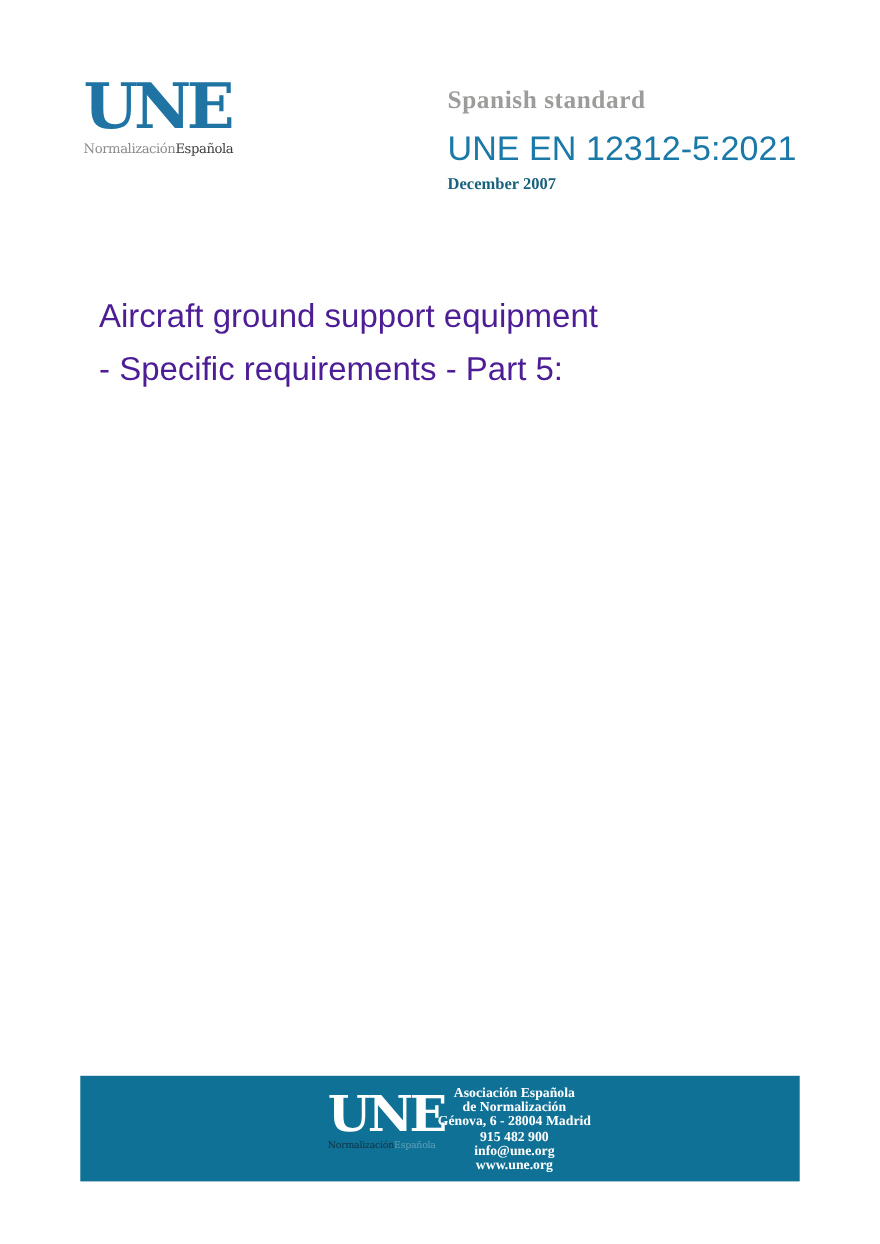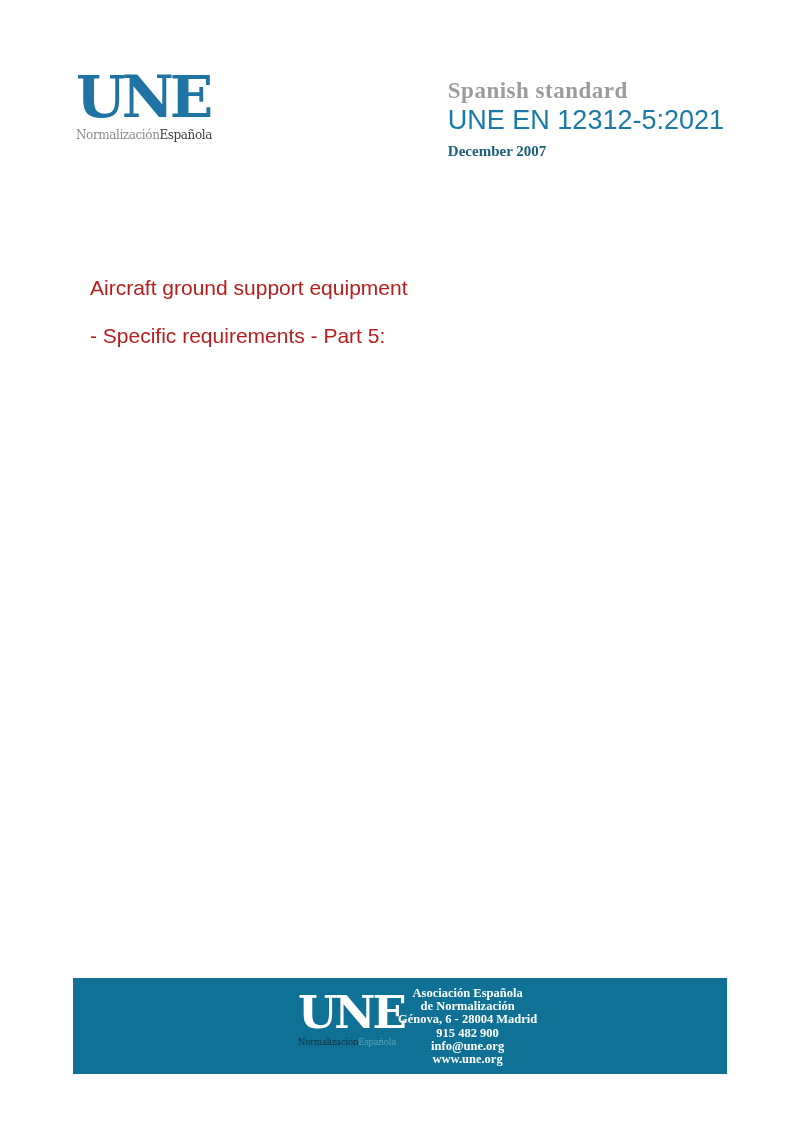--- a/index.html
+++ b/index.html
@@ -25,32 +25,32 @@
   .tag-secondary { color:#3E3D40; }
 
   
   .header-right { position:absolute; right:76px; top:78px; text-align:left; }
   .standard-type {
     font-family:"Liberation Serif", serif; font-weight:bold;
     font-size:23px; letter-spacing:0.5px; color:#9C9C9B; line-height:1.1;
   }
   .standard-code {
     font-family:"Liberation Sans", sans-serif;
-    font-size:27px; color:#1B79A8; line-height:1.15; margin-top:2px;
+    font-size:31px; color:#1B79A8; line-height:1.15; margin-top:14px;
   }
   .standard-date {
     font-family:"Liberation Serif", serif; font-weight:bold;
     font-size:15px; color:#19607C; margin-top:7px;
   }
 
   
   .doc-title {
     position:absolute; left:90px; top:264px; margin:0;
     font-family:"Liberation Sans", sans-serif; font-weight:normal;
-    font-size:21px; line-height:48px; color:#b91c1c;
+    font-size:30px; line-height:48px; color:#4c1d95;
   }
   .title-line { display:block; white-space:nowrap; }
 
   
   .footer-bar {
     position:absolute; left:73px; top:978px; width:654px; height:96px;
     background:#0F7195;
   }
   .footer-logo { position:absolute; left:225px; top:12px; }
   .footer-une {

